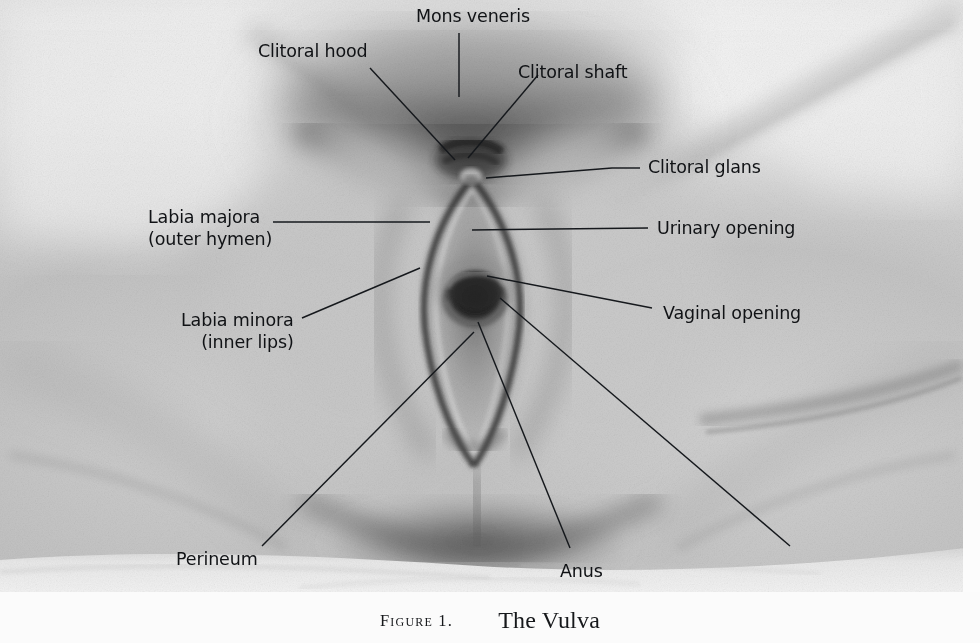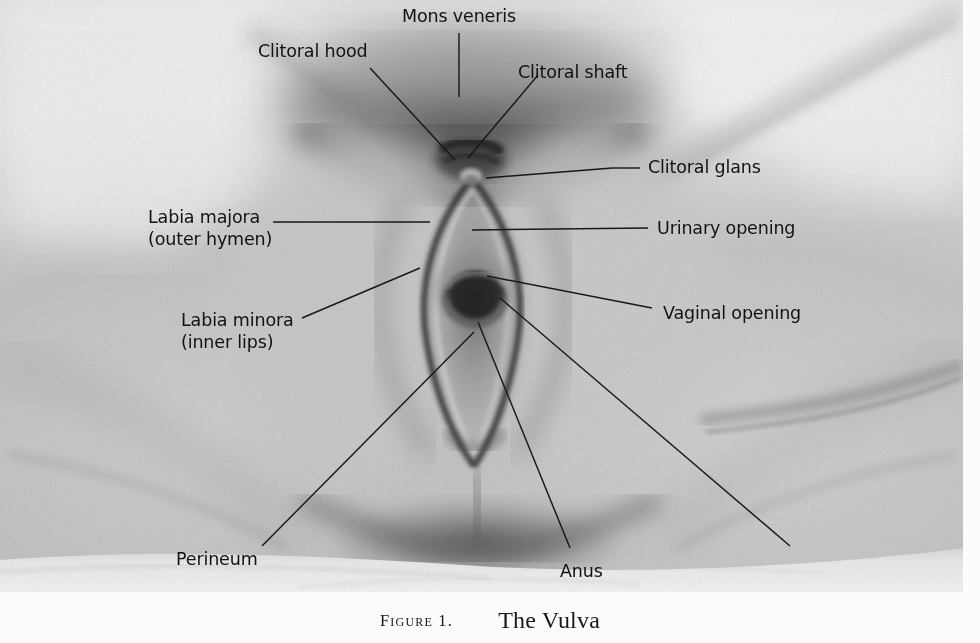--- a/index.html
+++ b/index.html
@@ -244,21 +244,21 @@
     <line x1="612" y1="168" x2="486" y2="178"></line>
     <line x1="648" y1="228" x2="472" y2="230"></line>
     <line x1="652" y1="308" x2="487" y2="276"></line>
     <line x1="273" y1="222" x2="430" y2="222"></line>
     <line x1="302" y1="318" x2="420" y2="268"></line>
     <line x1="262" y1="546" x2="474" y2="332"></line>
     <line x1="570" y1="548" x2="478" y2="322"></line>
     <line x1="790" y1="546" x2="500" y2="298"></line>
   </svg>
 
-  <div class="lbl" style="left:402px;top:6px;">
+  <div class="lbl" style="left:416px;top:6px;">
     <span>Mons veneris</span>
   </div>
 
   <div class="lbl" style="left:258px;top:41px;">
     <span>Clitoral hood</span>
   </div>
 
   <div class="lbl" style="left:518px;top:62px;">
     <span>Clitoral shaft</span>
   </div>
@@ -273,21 +273,21 @@
 
   <div class="lbl" style="left:657px;top:218px;">
     <span>Urinary opening</span>
   </div>
 
   <div class="lbl" style="left:148px;top:207px;">
     <span>Labia majora</span>
     <span class="sub">(outer hymen)</span>
   </div>
 
-  <div class="lbl" style="left:181px;top:310px;">
+  <div class="lbl" style="left:181px;top:310px;text-align:right;">
     <span>Labia minora</span>
     <span class="sub">(inner lips)</span>
   </div>
 
   <div class="lbl" style="left:176px;top:549px;">
     <span>Perineum</span>
   </div>
 
   <div class="lbl" style="left:560px;top:561px;">
     <span>Anus</span>

